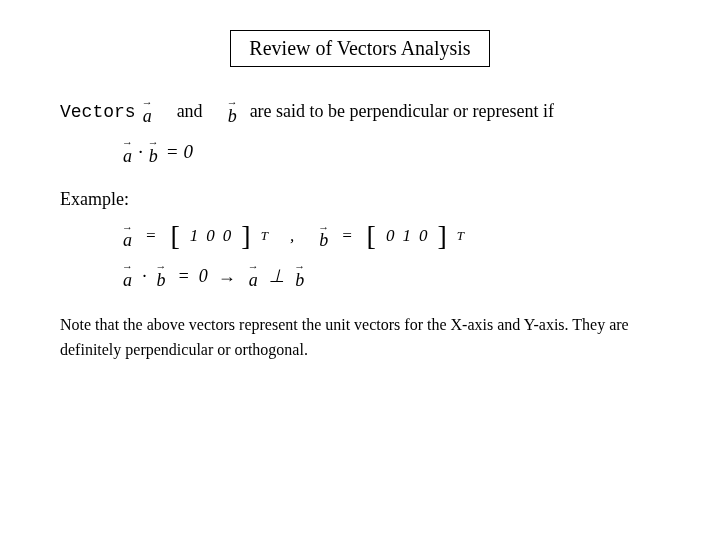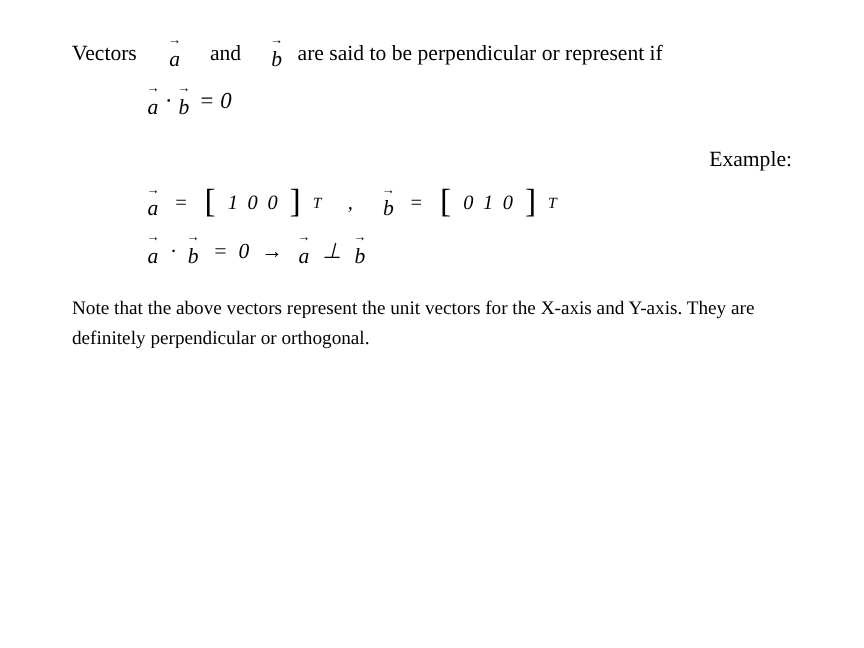--- a/index.html
+++ b/index.html
@@ -71,21 +71,20 @@
       display: flex;
       align-items: center;
       margin: 10px 0 0 0;
       font-style: italic;
       font-size: 19px;
     }
 
     .example-label {
       font-size: 18px;
       margin-bottom: 12px;
-      text-align: right;
     }
 
     .example-formulas {
       display: flex;
       align-items: center;
       gap: 10px;
       margin-bottom: 8px;
       font-style: italic;
       font-size: 17px;
       flex-wrap: wrap;
@@ -128,24 +127,27 @@
     .small-arrow {
       font-size: 11px;
       line-height: 0.8;
     }
   </style>
 </head>
 <body>
 
 <div class="page">
 
+  <div class="title-box">
+    <span>Review of Vectors Analysis</span>
+  </div>
 
   <div class="section">
     <div class="vectors-line">
-      <span style="margin-right:24px;">Vectors</span>
+      <span style="margin-right:4px;font-family:Liberation Mono, monospace;">Vectors</span>
 
       <span class="arrow-letter">
         <span class="small-arrow">→</span>
         <span class="letter">
             <i>a</i>
           </span>
       </span>
 
       <span style="margin: 0 22px;">and</span>
 

